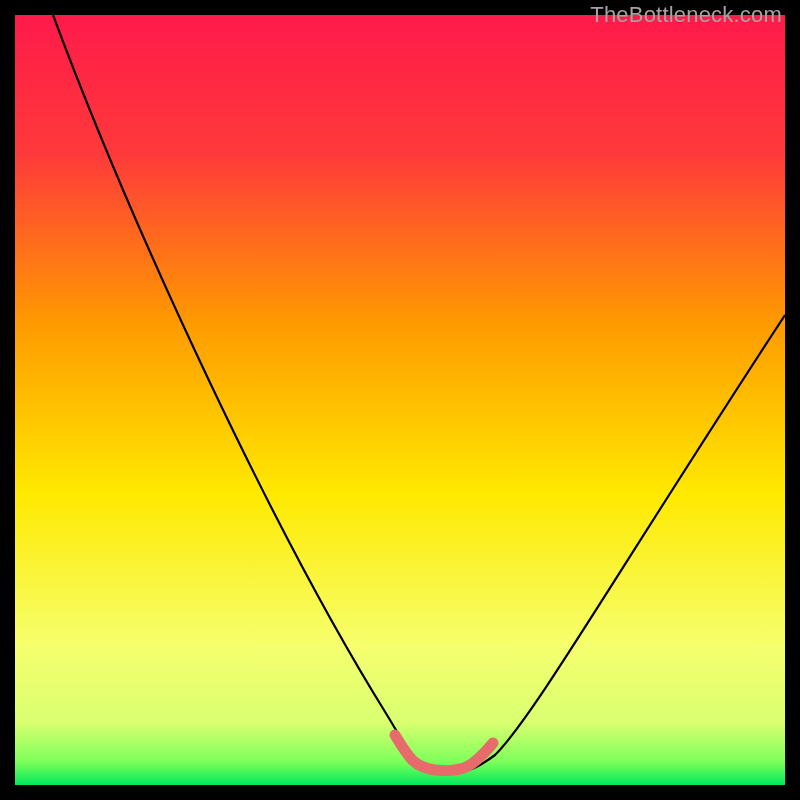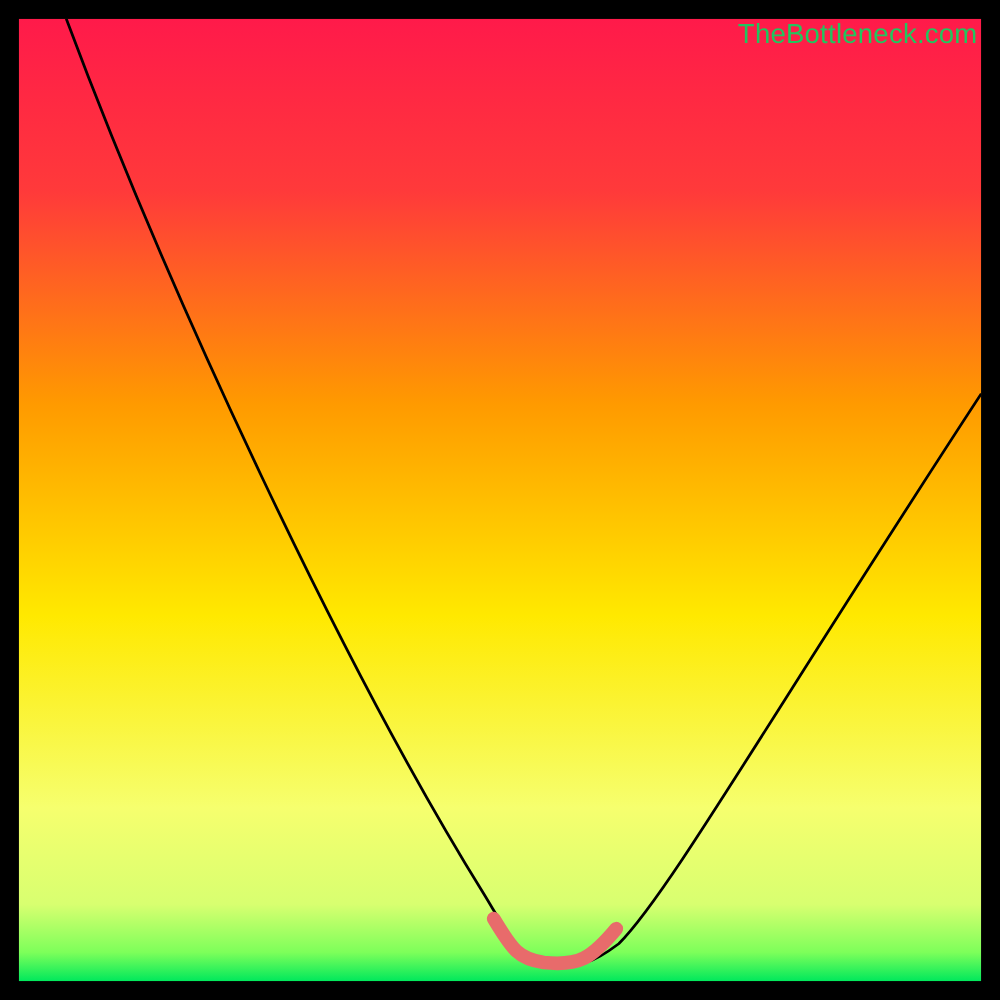--- a/index.html
+++ b/index.html
@@ -23,25 +23,24 @@
     position: absolute;
     left: 15px;
     top: 15px;
     width: 770px;
     height: 770px;
   }
   .watermark {
     position: absolute;
     top: 2px;
     right: 18px;
-    color: #22c55e;
+    color: #a3a3a3;
     font-size: 22px;
     font-weight: 500;
     letter-spacing: 0.2px;
-    margin-top: 12px;
   }
 </style>
 </head>
 <body>
 
 <div class="frame"></div>
 
 <svg class="plot" viewBox="0 0 770 770" preserveAspectRatio="none">
   <defs>
     <linearGradient id="bg-grad" x1="0" y1="0" x2="0" y2="1">

